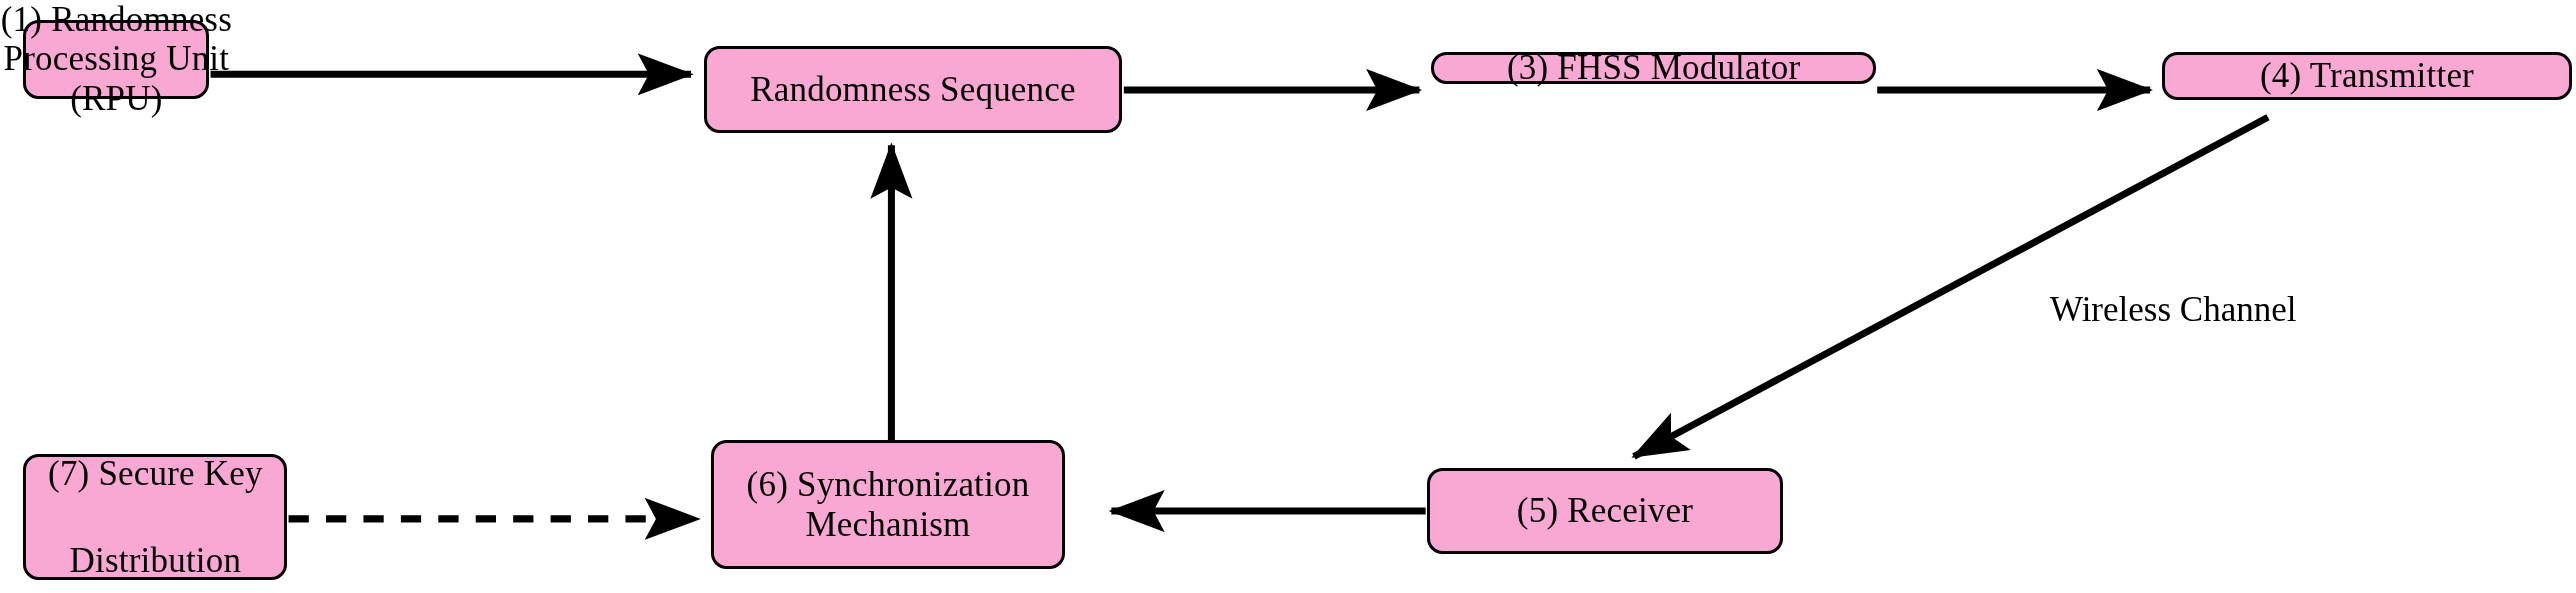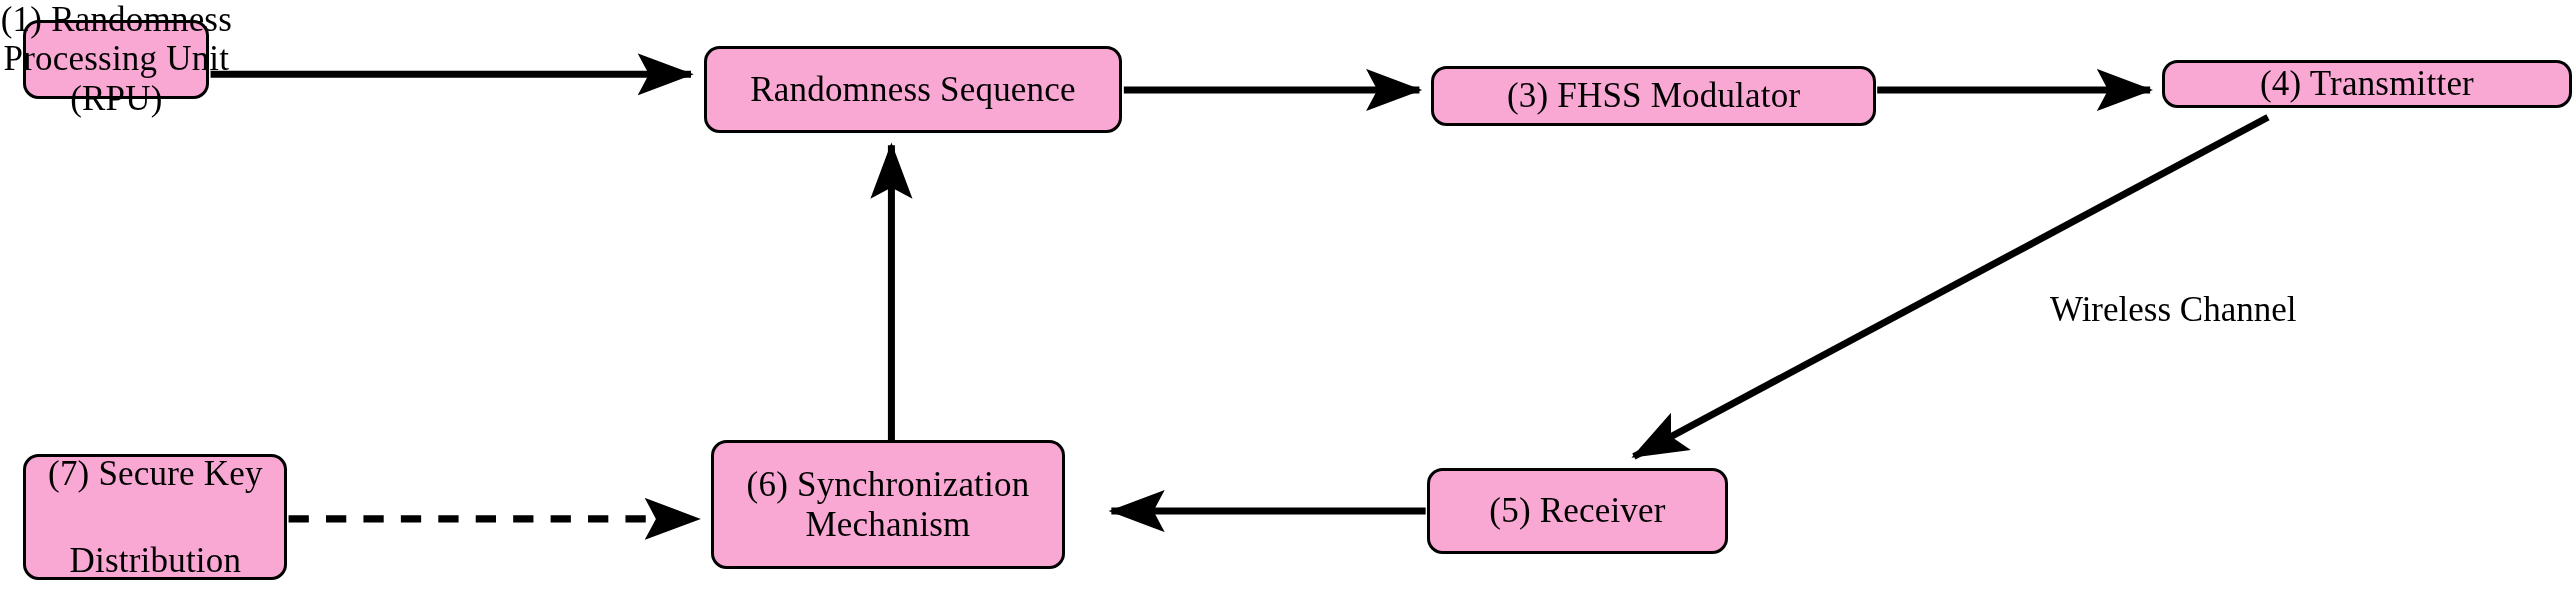--- a/index.html
+++ b/index.html
@@ -37,23 +37,23 @@
     font-size:35px;
     letter-spacing:0.2px;
     z-index:3;
     padding:0 7.8px;
   }
   .node .ln{display:block; white-space:nowrap;}
 
   
   #node-1{ left:23.4px;  top:19.5px;  width:186px; height:79px; }
   #node-2{ left:704px; top:46px;  width:418px; height:87px; }
-  #node-3{ left:1431px;top:66px;  width:445px; height:60px;padding-left:8px;  }
-  #node-4{ left:2162px;top:60px;  width:410px; height:48px;text-align:right;  }
-  #node-5{ left:1427px;top:468px; width:301px; height:86px;font-family:Liberation Serif, serif; }
+  #node-3{ left:1431px;top:52px;  width:445px; height:32px;padding-left:8px;  }
+  #node-4{ left:2162px;top:52px;  width:410px; height:48px;text-align:right;  }
+  #node-5{ left:1427px;top:468px; width:356px; height:86px;font-family:Liberation Serif, serif; }
   #node-6{ left:711px; top:440px; width:354px; height:129px; }
   #node-7{ left:23.4px;  top:454px; width:264px; height:126px;gap:48px; }
 
   .edge-label{
     position:absolute;
     font-size:35px;
     white-space:nowrap;
     z-index:2;
   }
   #label-wireless-channel{ left:2050px; top:290px;font-family:Liberation Serif, serif; }

